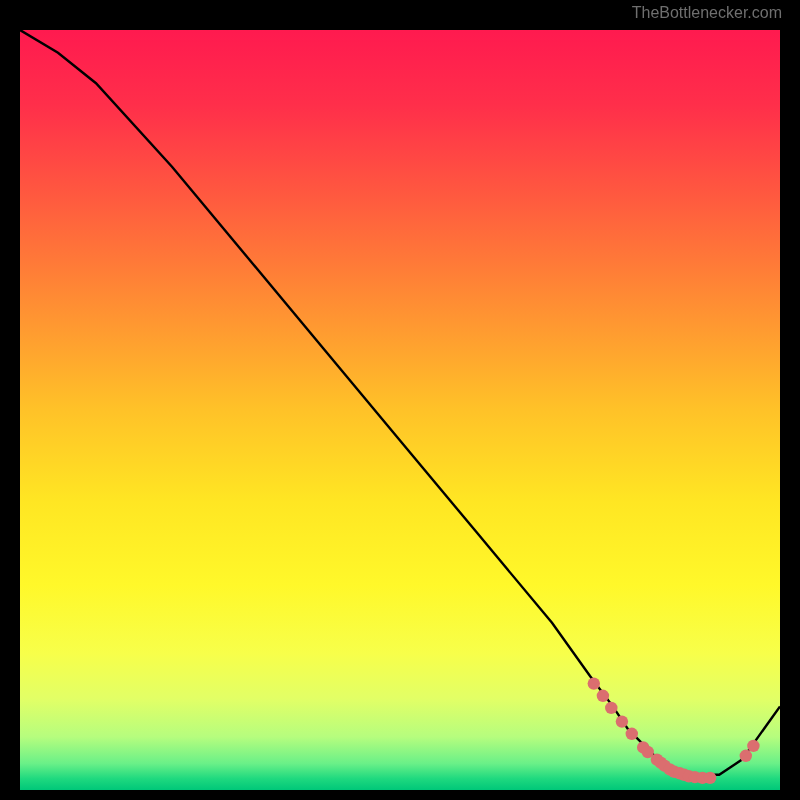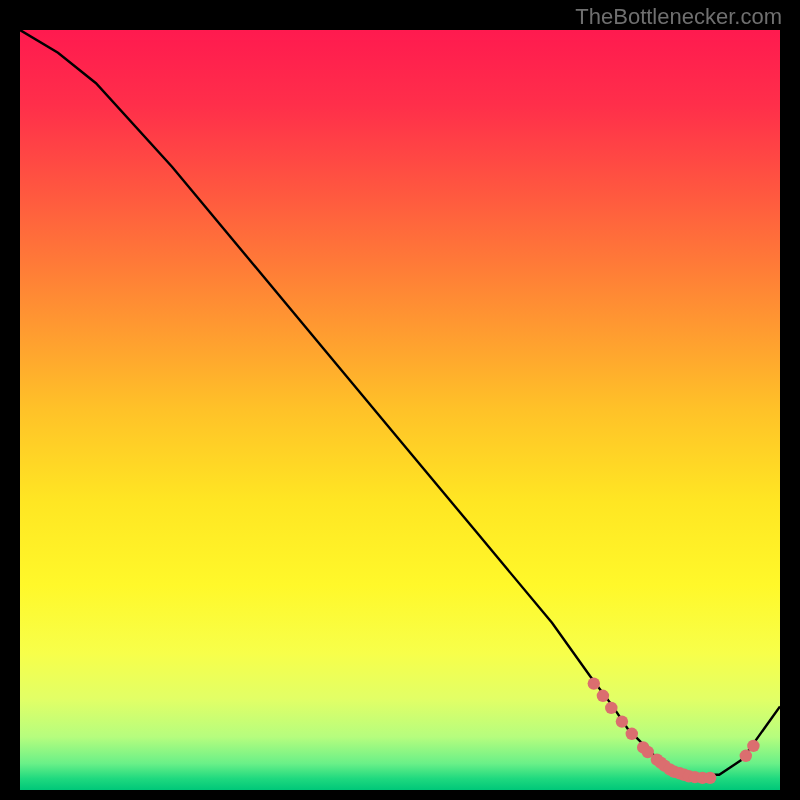--- a/index.html
+++ b/index.html
@@ -14,21 +14,21 @@
   .stage {
     position: relative;
     width: 800px;
     height: 800px;
   }
   .watermark {
     position: absolute;
     top: 4px;
     right: 18px;
     color: #6f6f6f;
-    font-size: 22px;
+    font-size: 16px;
     font-family: Arial, Helvetica, sans-serif;
     letter-spacing: 0px;
     z-index: 5;
   }
   .plot-area {
     position: absolute;
     left: 20px;
     top: 30px;
     width: 760px;
     height: 760px;

